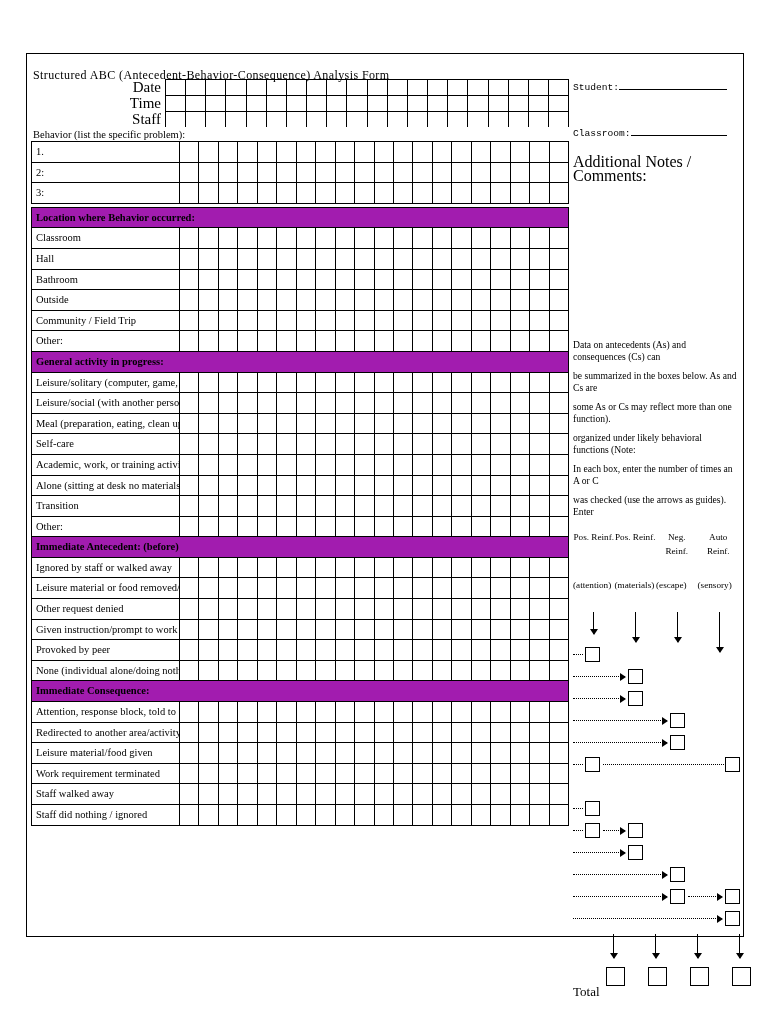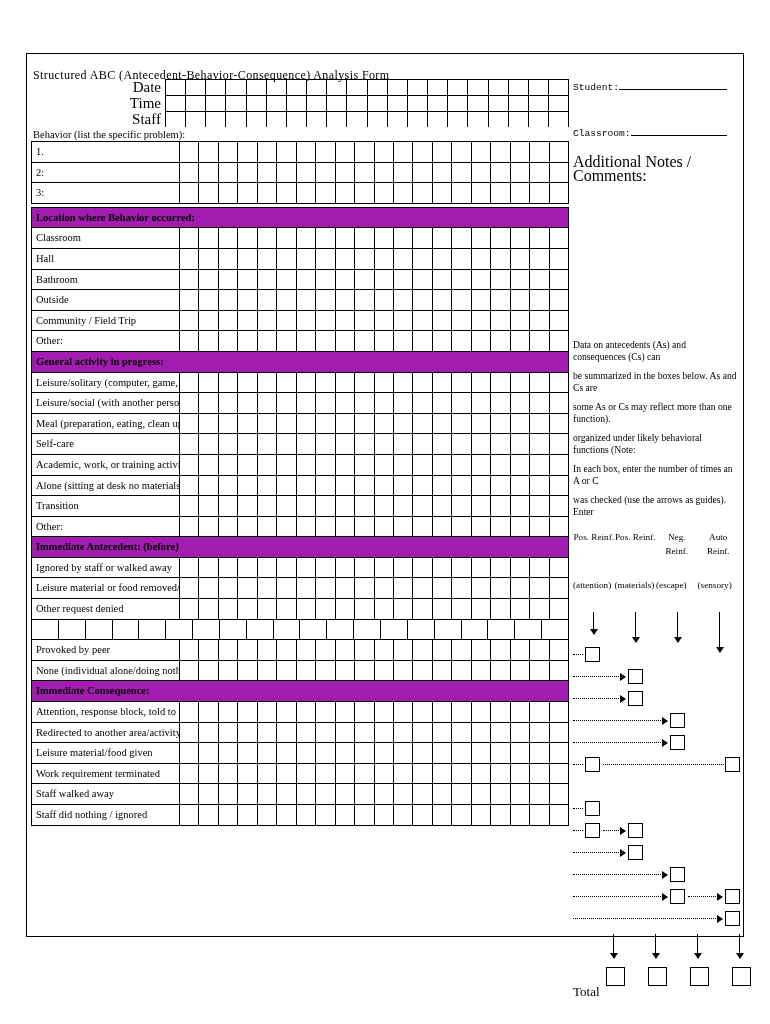--- a/index.html
+++ b/index.html
@@ -801,20 +801,21 @@
           <div class="c"></div>
           <div class="c"></div>
           <div class="c"></div>
           <div class="c"></div>
           <div class="c"></div>
           <div class="c"></div>
           <div class="c"></div>
         </div>
     </div>
     <div class="trow">
+      <div class="lab">Given instruction/prompt to work</div>
       <div class="grid">
           <div class="c"></div>
           <div class="c"></div>
           <div class="c"></div>
           <div class="c"></div>
           <div class="c"></div>
           <div class="c"></div>
           <div class="c"></div>
           <div class="c"></div>
           <div class="c"></div>

